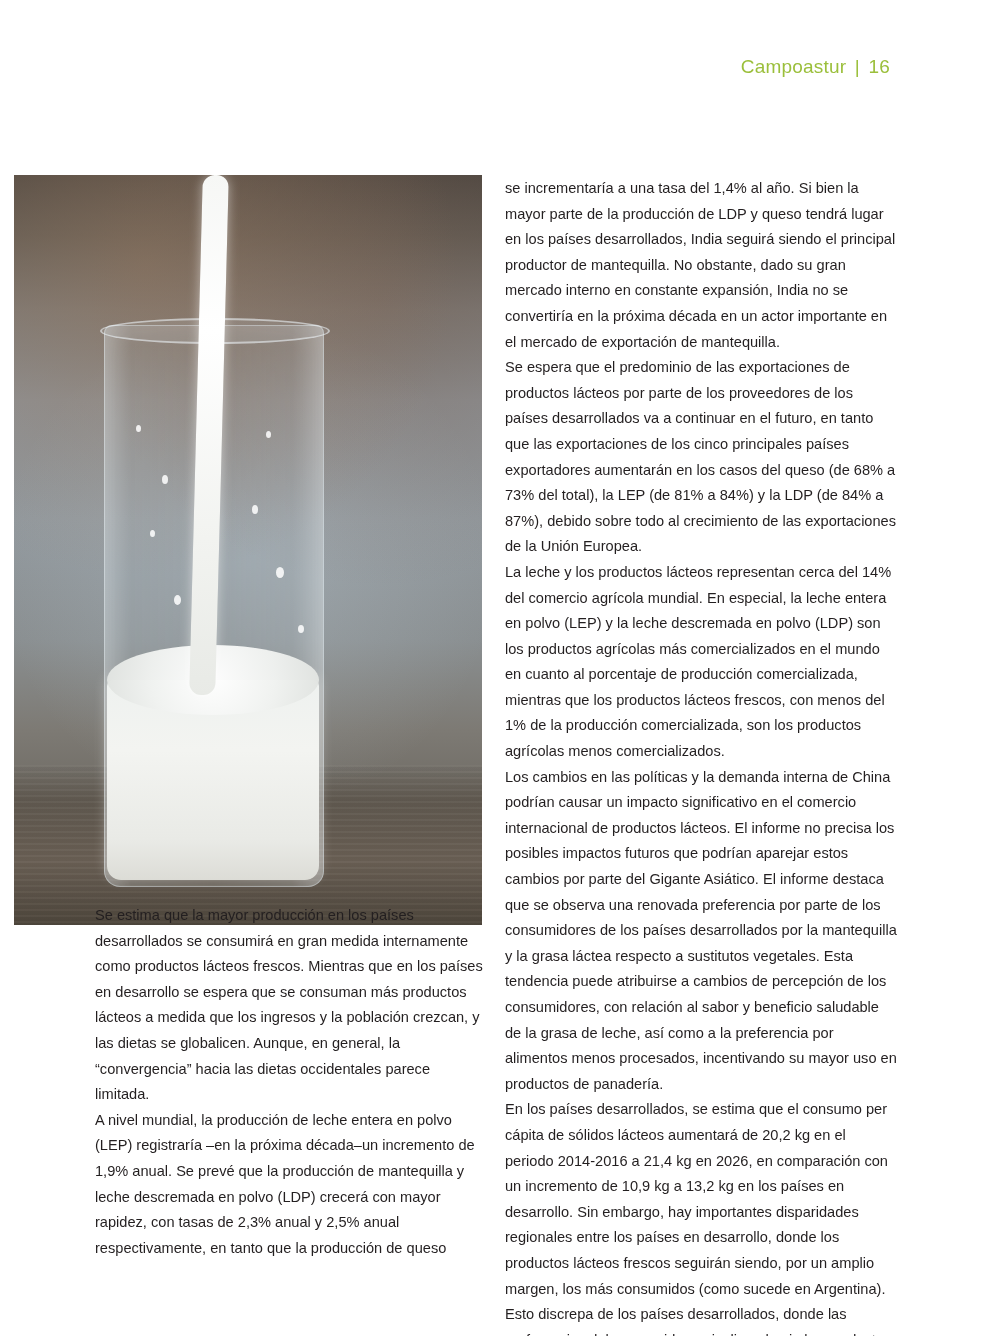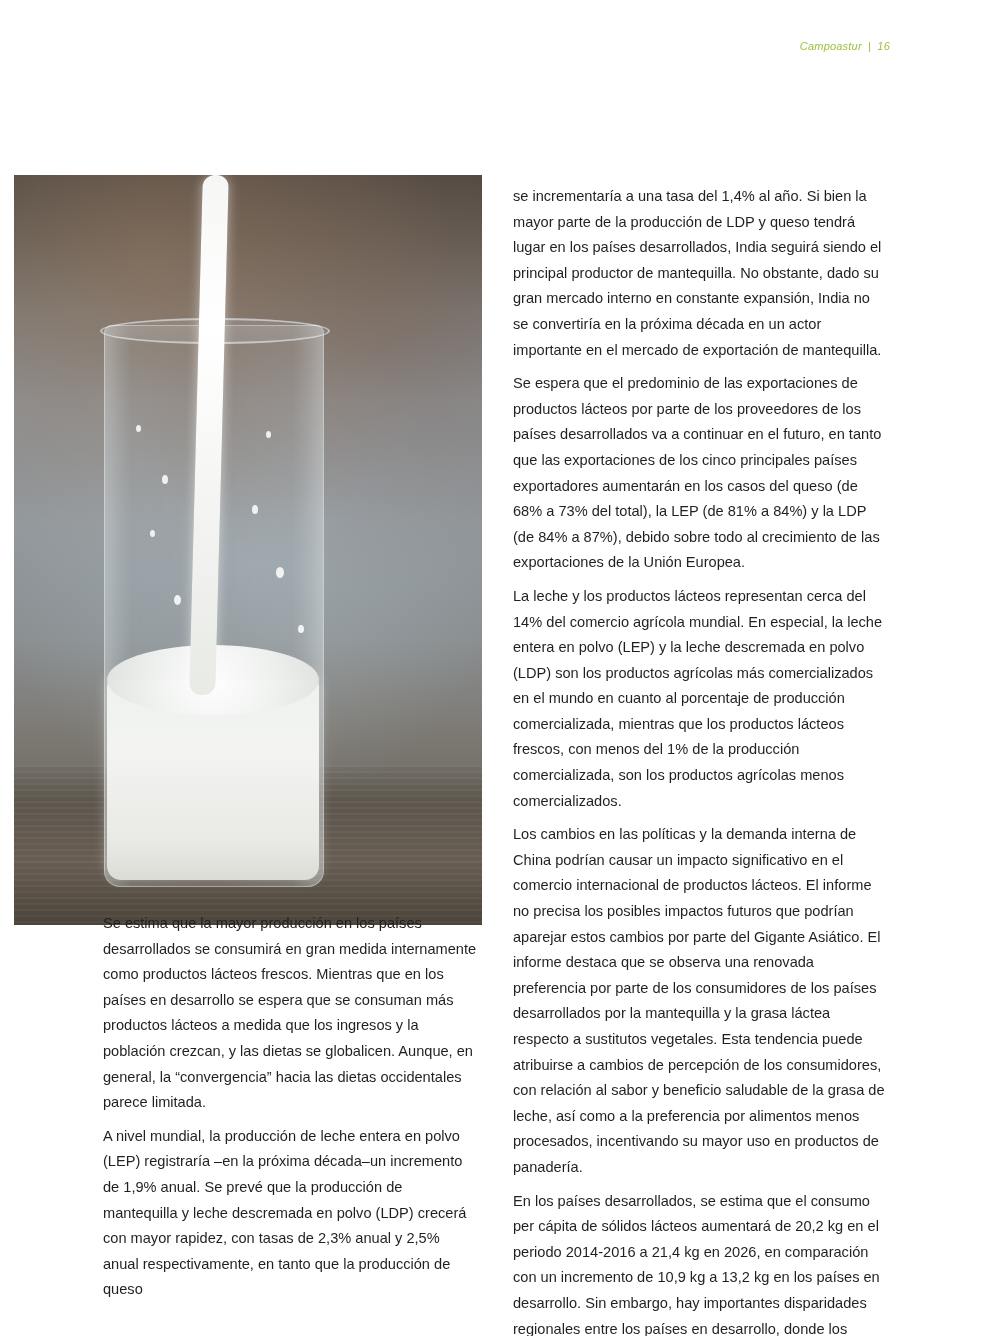--- a/index.html
+++ b/index.html
@@ -17,28 +17,27 @@
   }
   .page {
     position: absolute;
     inset: 0;
     background: #ffffff;
   }
 
   
   .header {
     position: absolute;
-    top: 40px;
+    top: 56px;
     right: 100px;
-    font-size: 11px;
+    font-size: 19px;
     letter-spacing: 0.2px;
     color: #9bbf3b;
     text-align: right;
     white-space: nowrap;
-    font-style: italic;
   }
   .header .sep {
     color: #9bbf3b;
     padding: 0 3px;
   }
 
   
   .photo {
     position: absolute;
     left: 14px;
@@ -154,21 +153,21 @@
 
   
   .col {
     position: absolute;
     font-size: 14.6px;
     line-height: 25.6px;
     color: #231f20;
     text-align: left;
   }
   .col p {
-    margin: 8px;
+    margin: 0;
   }
   .col-left {
     left: 95px;
     top: 903px;
     width: 392px;
   }
   .col-right {
     left: 505px;
     top: 176px;
     width: 392px;

